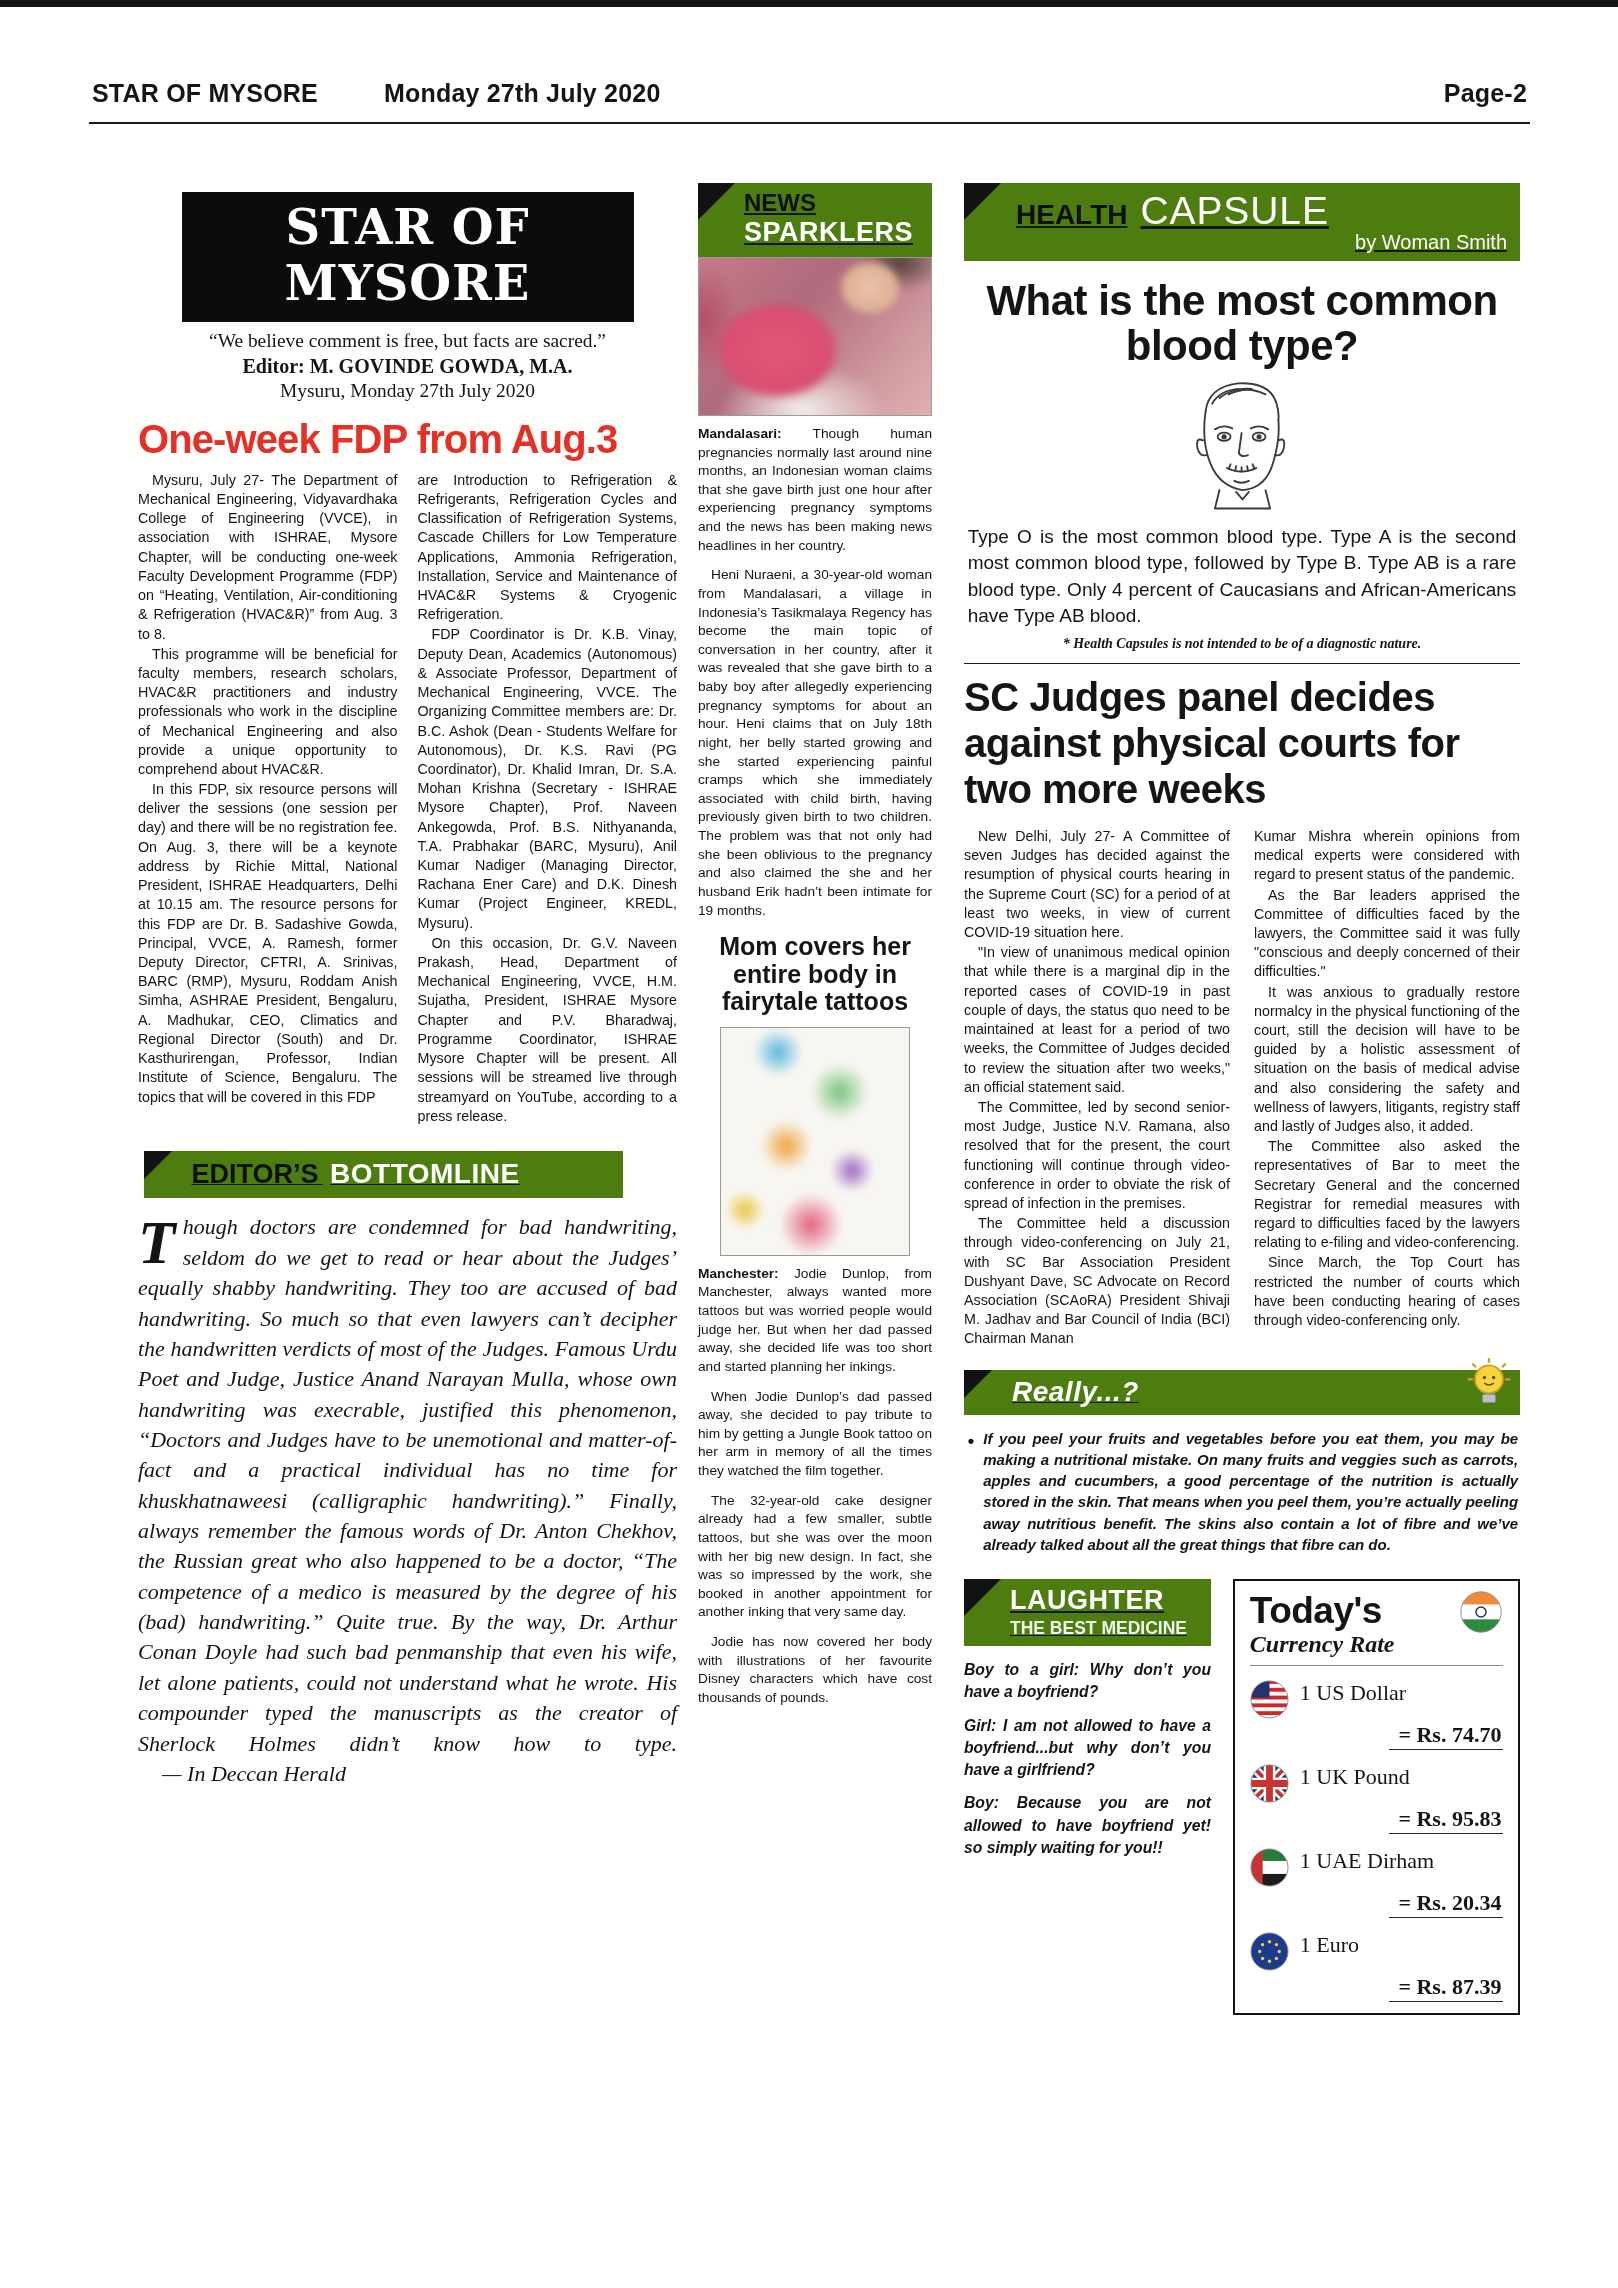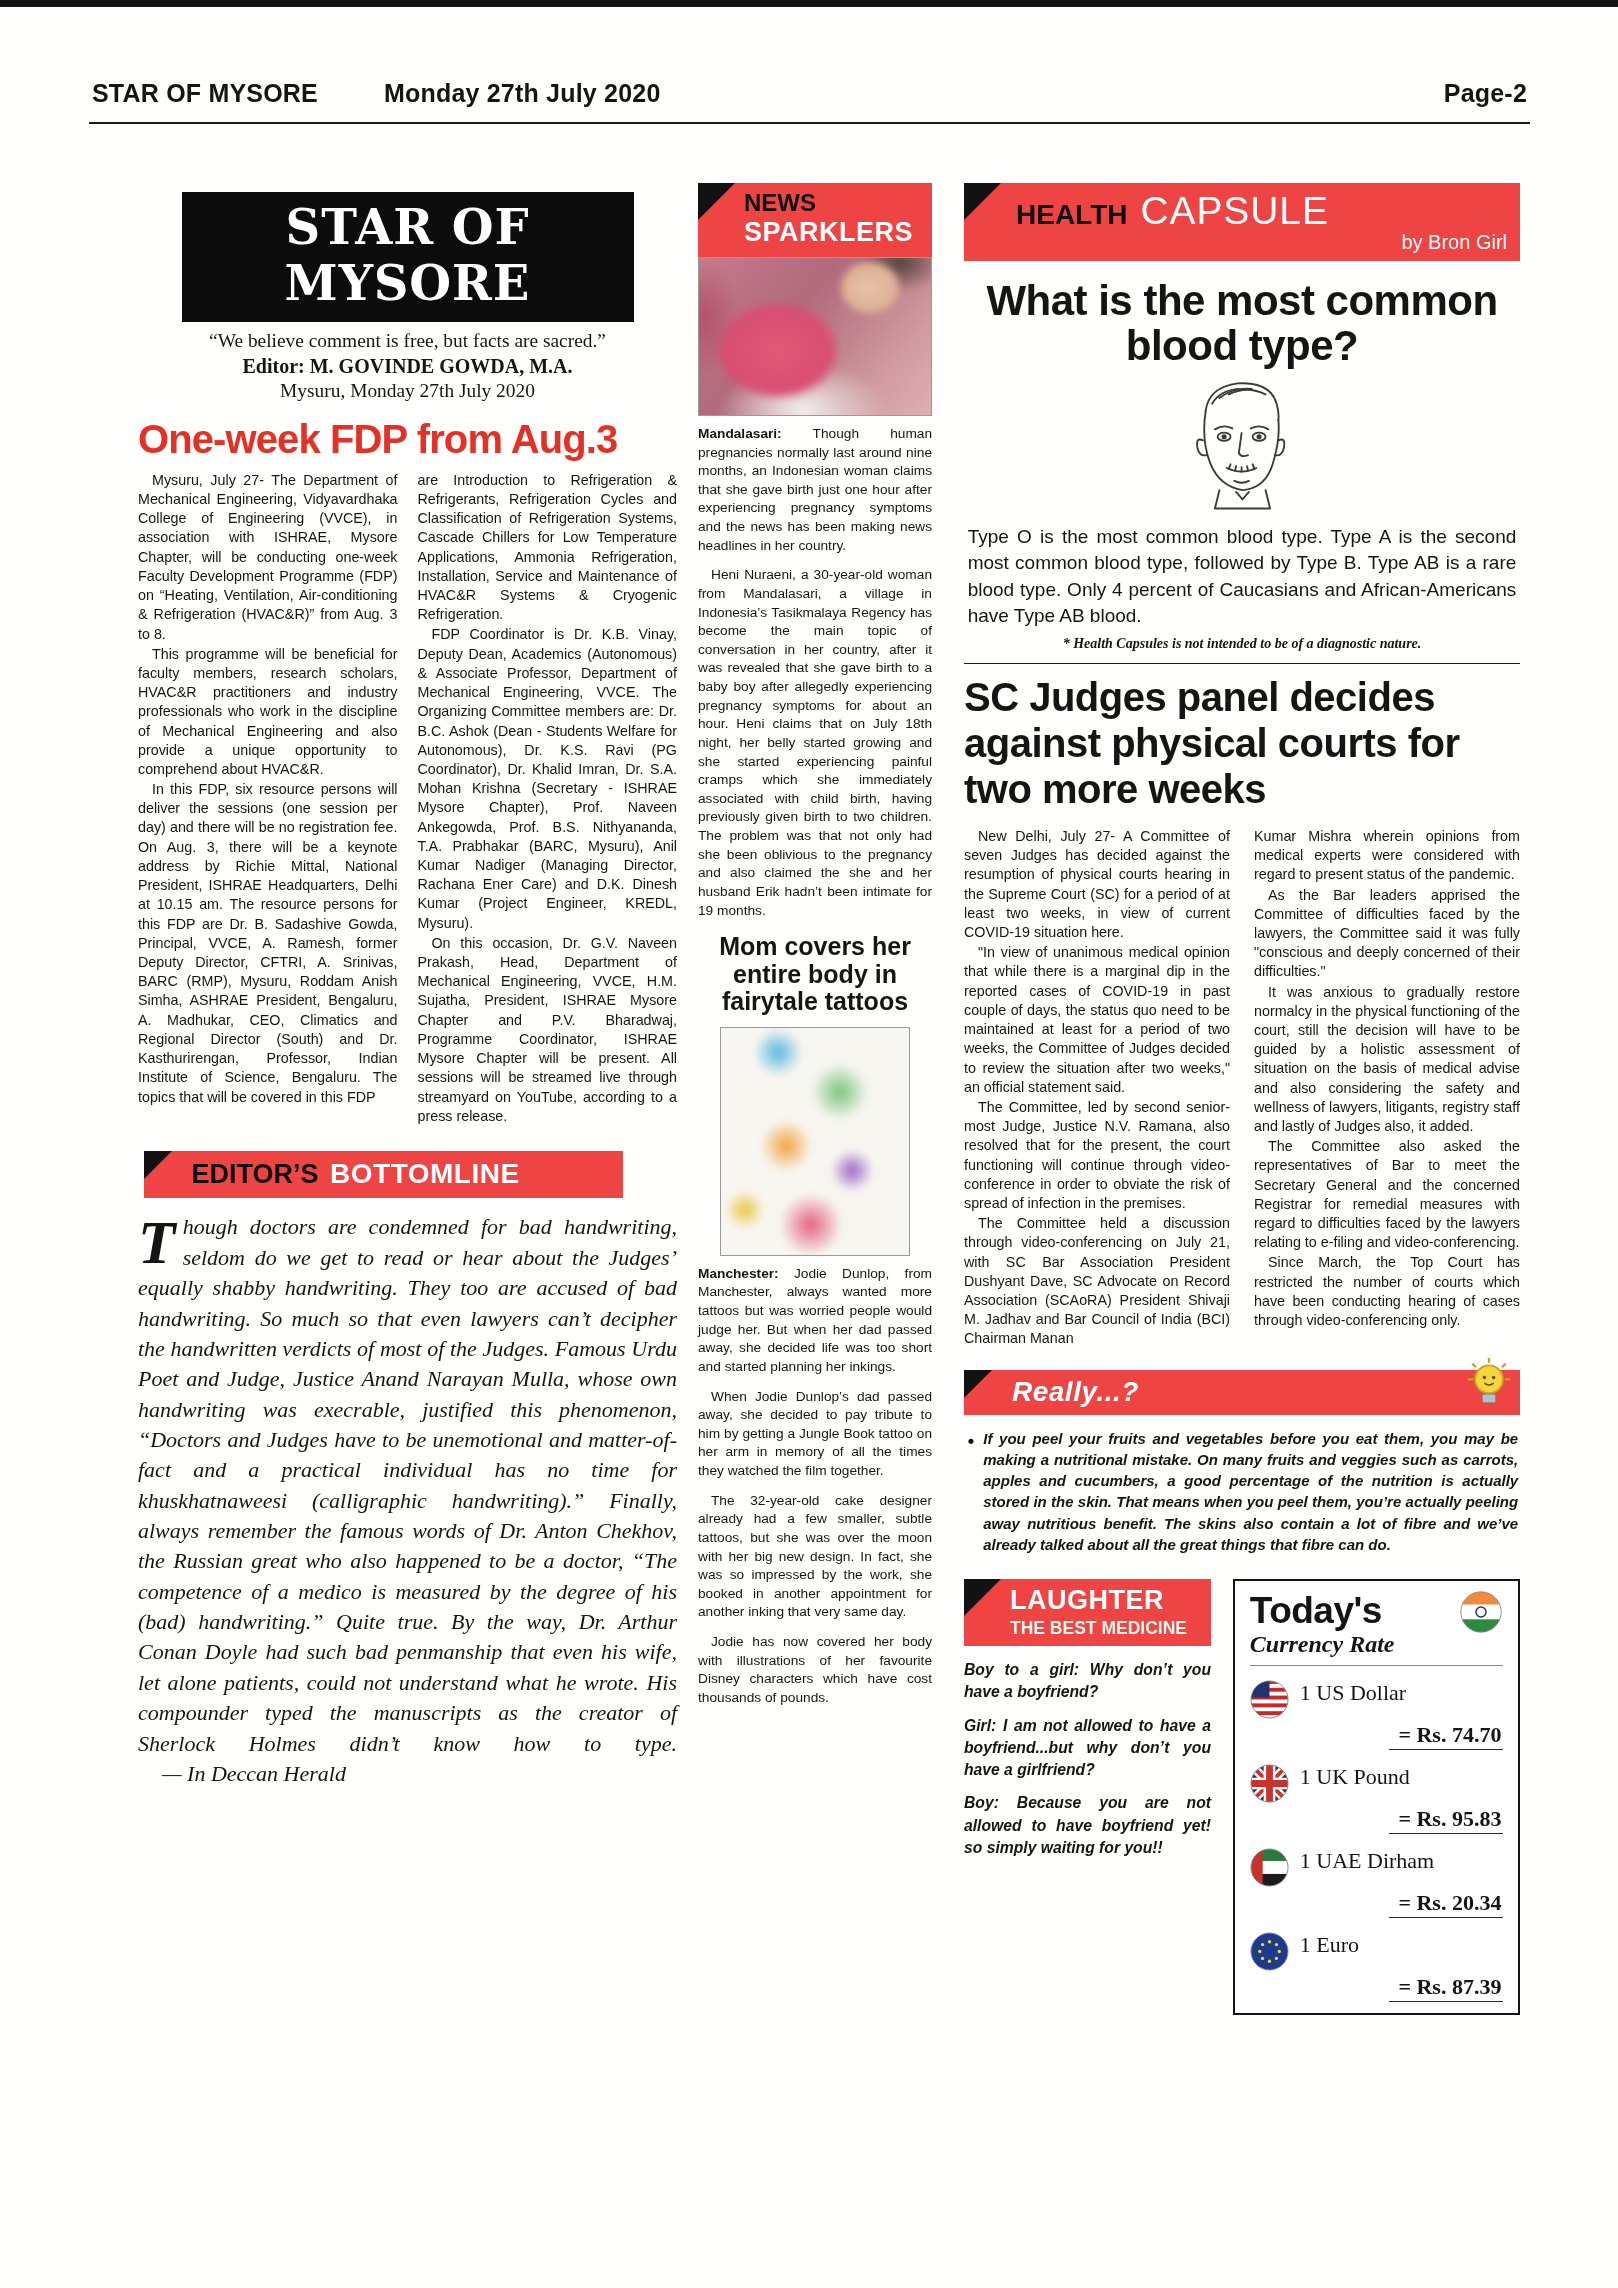--- a/index.html
+++ b/index.html
@@ -31,21 +31,21 @@
   .mast-date   { font-family:"Liberation Serif", serif; font-size:19.4px; text-align:center; margin-top:1.8px; }
 
   
   .fdp-head { font-size:40px; font-weight:bold; color:#e63026; letter-spacing:-0.9px; margin:14.8px 0 9.2px; white-space:nowrap; }
   .two-col { display:flex; gap:20px; }
   .acol { flex:1; min-width:0; }
   .acol p { font-size:14.3px; line-height:1.345; text-align:justify; text-indent:14px; margin-bottom:0.9px; }
   .acol p.noindent { text-indent:0; }
 
   
-  .band { position:relative; background:#ef4444; }
+  .band { position:relative; background:#4d7c0f;text-decoration:underline; }
   .wedge { position:absolute; left:0; top:0; width:0; height:0; border-top:37px solid #121212; border-right:37px solid transparent; }
   .wedge.small { border-top-width:28px; border-right-width:28px; }
   .band-black { color:#101010; font-weight:bold; }
   .band-white { color:#ffffff; font-weight:bold; }
 
   
   .eb-band { margin:24px 0 14.8px 5.5px; width:479px; padding:7.4px 9.2px 7.4px 48px; }
   .eb-band .band-black { font-size:27px; }
   .eb-band .band-white { font-size:28px; margin-left:7.4px; letter-spacing:0.5px; }
   .bottomline-text { font-family:"Liberation Serif", serif; font-style:italic; font-size:22px; line-height:1.38; text-align:justify; }
@@ -212,21 +212,21 @@
     </div>
   </div>
 
   <div class="col-right">
     <div class="band hc-band">
       <span class="wedge"></span>
       <div class="hc-row1">
         <span class="band-black">HEALTH</span>
         <span class="band-white">CAPSULE</span>
       </div>
-      <div class="hc-byline">by Bron Girl</div>
+      <div class="hc-byline">by Woman Smith</div>
     </div>
 
     <h2 class="blood-q">What is the most common blood type?</h2>
 
     <div class="face-wrap">
       <svg width="157" height="138" viewBox="0 0 170 150">
         <g fill="none" stroke="#3a3a3a" stroke-width="2" stroke-linecap="round">
           <path d="M45,38 Q48,12 80,8 Q115,6 122,30 Q125,40 124,48"></path>
           <path d="M52,30 Q60,16 80,14"></path>
           <path d="M60,24 Q75,12 95,14"></path>

